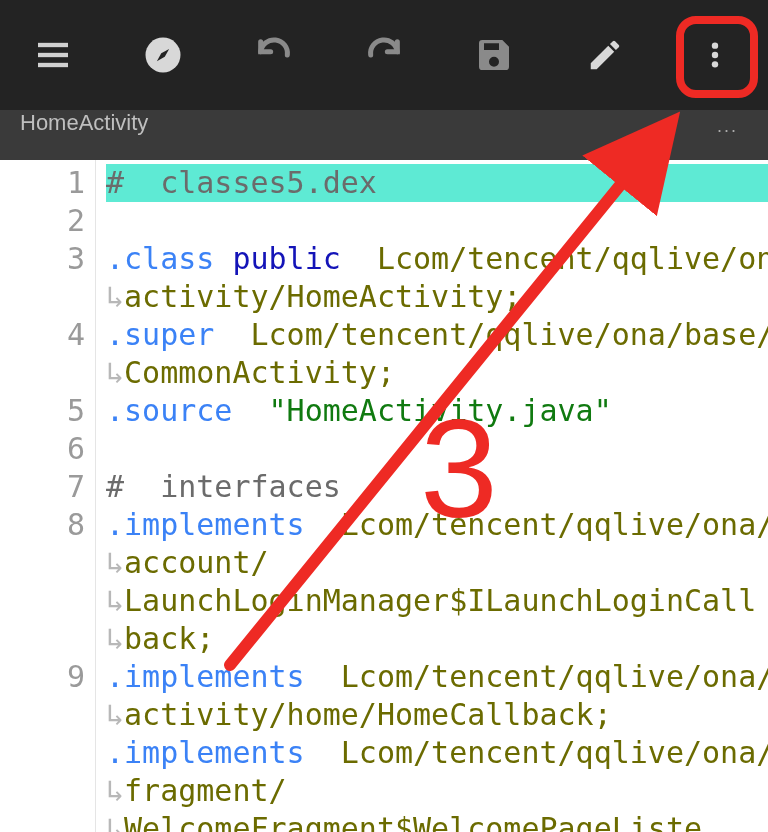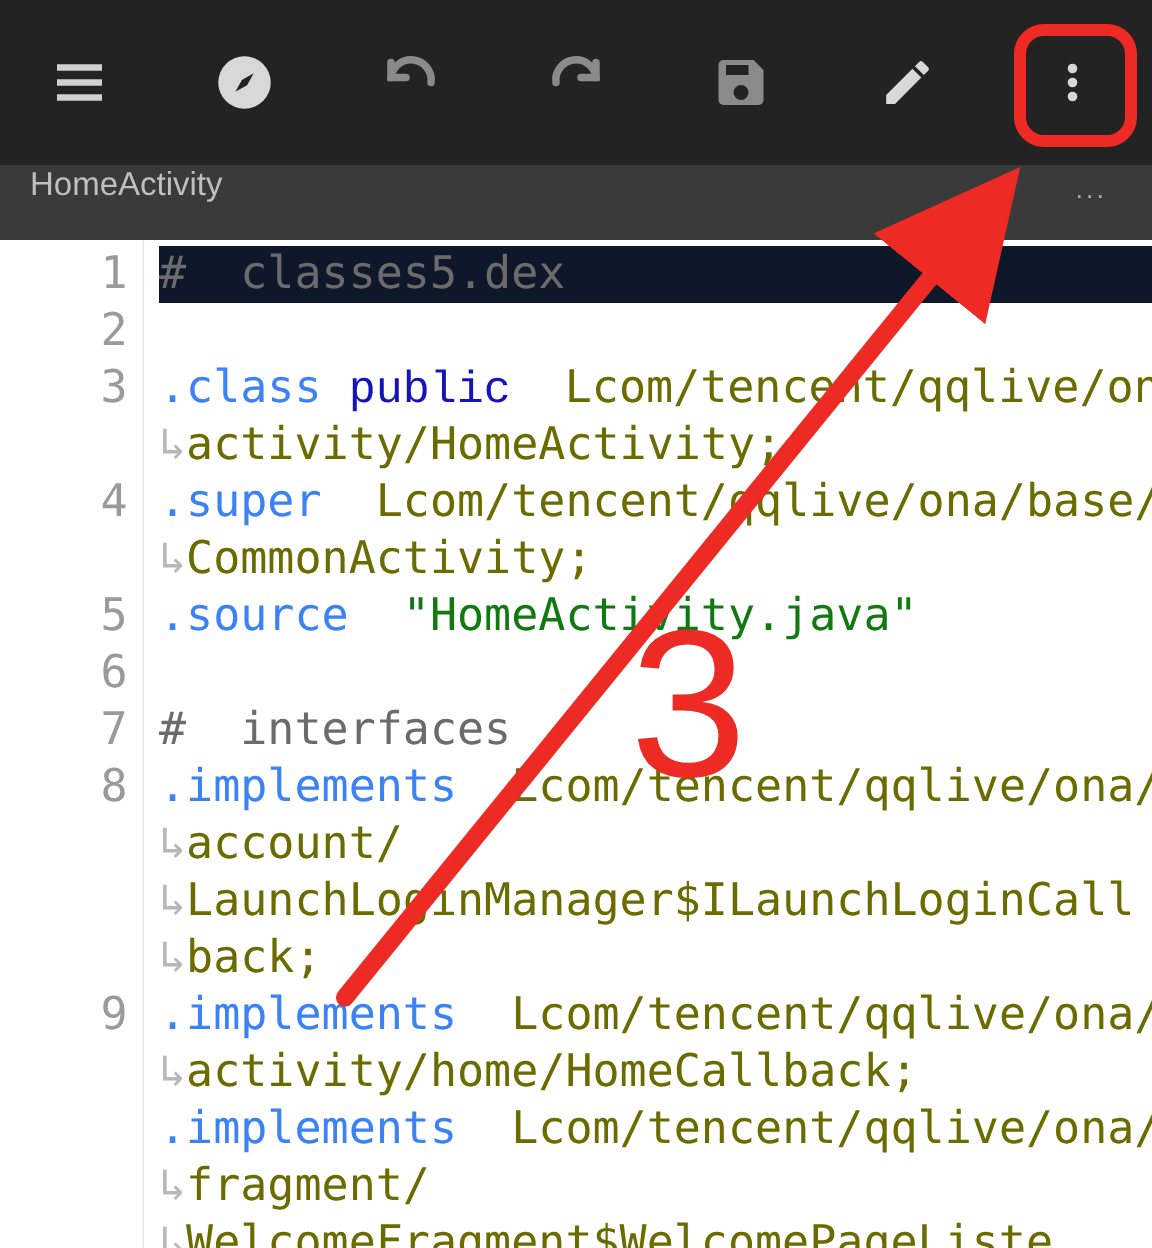--- a/index.html
+++ b/index.html
@@ -48,24 +48,24 @@
   }
   .gutter .ln { height: 38px; }
   .code {
     flex: 1;
     padding-left: 10px;
     padding-top: 4px;
     white-space: pre;
     overflow: hidden;
   }
   .code .row { height: 38px; display: block; }
-  .code .row.hl { background: #0f172a; }
+  .code .row.hl { background: #5eead4; }
   .tok-pound, .tok-plain, .tok-gray { color: #6b6b6b; }
   .tok-dir { color: #3b82f6; }
-  .tok-kw { color: #1414b8; font-family: Liberation Mono, monospace; }
+  .tok-kw { color: #1414b8; }
   .tok-type { color: #6b6b00; } 
   .tok-str { color: #107a10; }
   .wrap-arrow { color: #b8b8b8; }
   .annotation-layer {
     position: absolute; left:0; top:0; width:768px; height:832px;
     pointer-events: none;
   }
   .callout-box {
     position: absolute;
     border: 8px solid #ee2a24;

